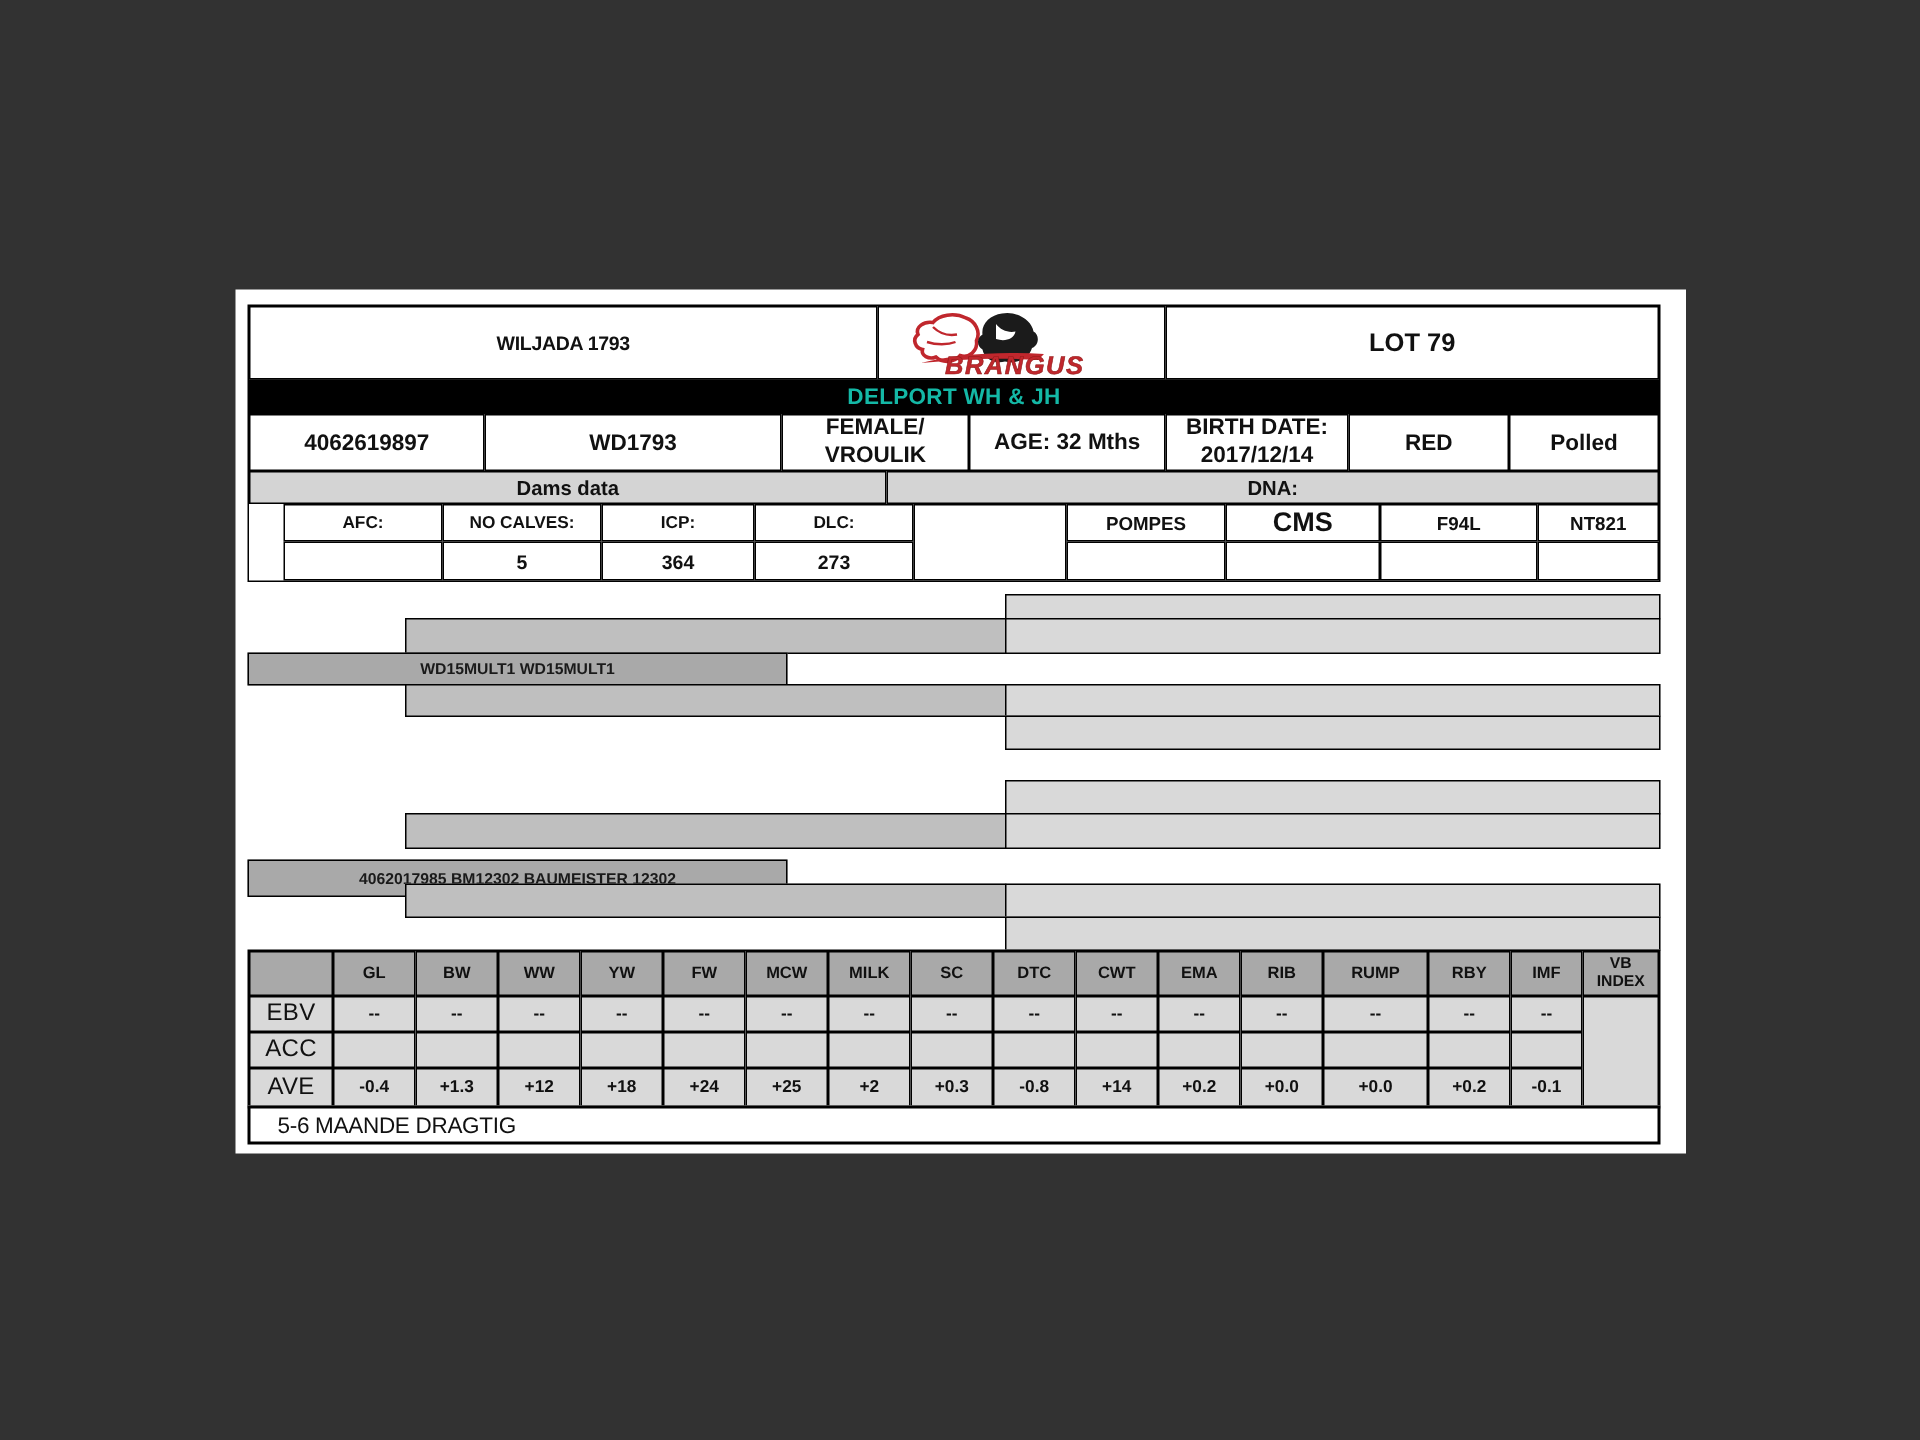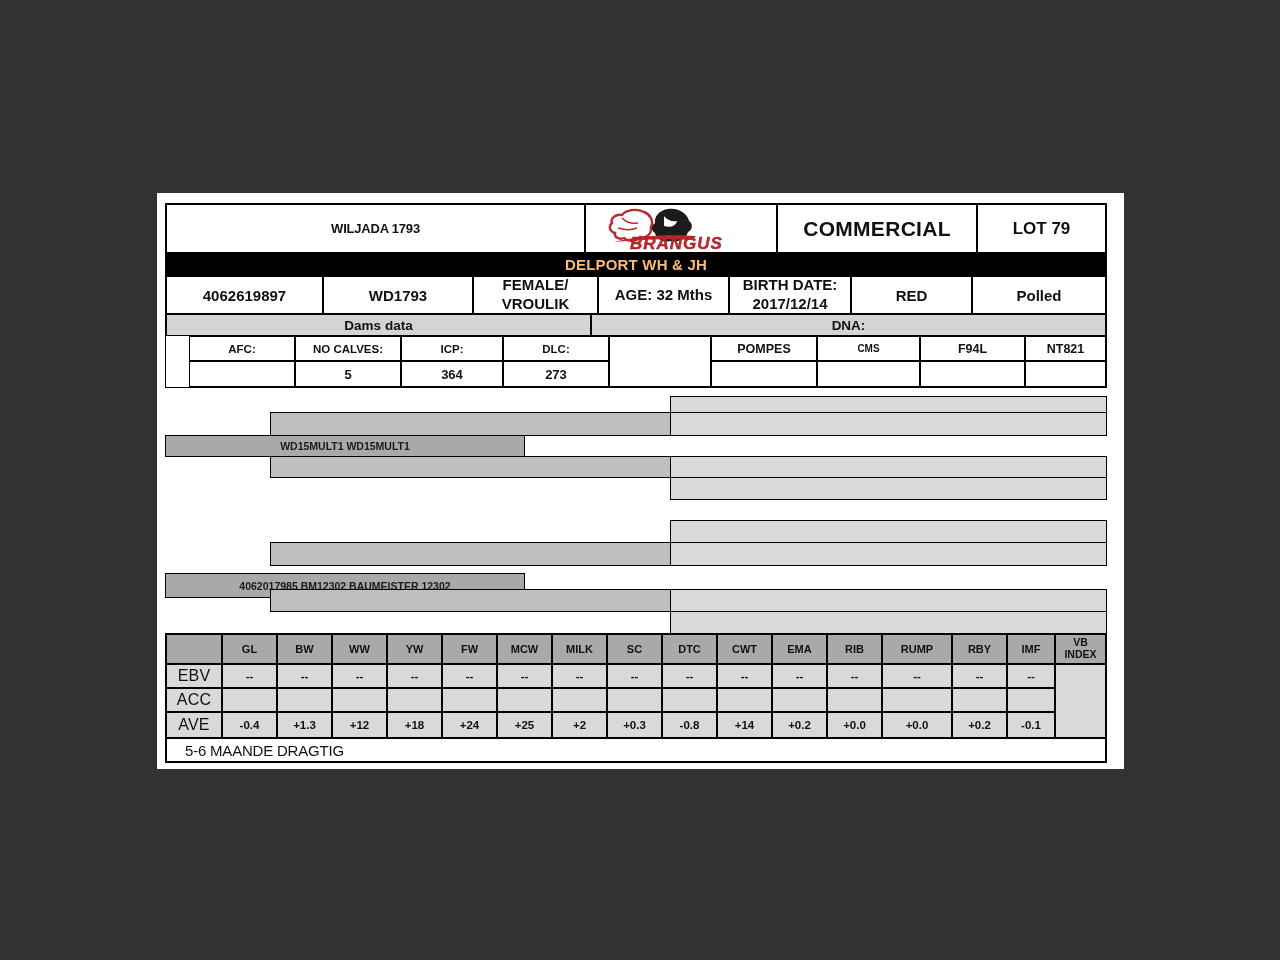--- a/index.html
+++ b/index.html
@@ -19,21 +19,21 @@
   .sec{position:absolute;left:8px;width:942px;border:1px solid #000;box-sizing:border-box;background:#fff;}
   .frow{display:flex;box-sizing:border-box;}
   .cell{border:1px solid #000;box-sizing:border-box;display:flex;align-items:center;justify-content:center;text-align:center;flex:0 0 auto;overflow:hidden;}
   .grow{flex:1 1 auto;}
   
   .hdr-block{top:10px;}
   .r1 .cell{height:49px;}
   .name-cell{font-size:13px;font-weight:bold;letter-spacing:-0.2px;}
   .commercial-cell{font-size:21px;font-weight:bold;letter-spacing:0.3px;}
   .lot-cell{font-size:17px;font-weight:bold;}
-  .owner-bar{height:23px;background:#000;color:#fdba74;font-size:15px;font-weight:bold;
+  .owner-bar{height:23px;background:#000;color:#14b8a6;font-size:15px;font-weight:bold;
     display:flex;align-items:center;justify-content:center;letter-spacing:0.2px;border:1px solid #000;box-sizing:border-box;}
   .r3 .cell{height:38px;font-size:15px;font-weight:bold;}
   .small2{font-size:12.5px;line-height:1.25;}
   .sex-cell{font-size:13px;line-height:1.25;}
   .r4 .cell{height:22px;background:#d4d4d4;font-size:13.5px;font-weight:bold;}
   .grid56{display:grid;grid-template-columns:106px 106px 102px 106px 102px 106px 103px 105px 1fr;grid-template-rows:25px 26px;padding-left:23px;}
   .gcell{border:1px solid #000;box-sizing:border-box;display:flex;align-items:center;justify-content:center;
     font-size:11.5px;font-weight:bold;text-align:center;}
   .gval{font-size:13px;}
   .merged{grid-column:5;grid-row:1 / span 2;}
@@ -74,55 +74,52 @@
           <path d="M16,12 C20,16 26,18 32,17 M12,22 C18,24 26,24 31,22" fill="none" stroke="#c0272d" stroke-width="1.6"></path>
 
           <path d="M62,3 C54,4 48,10 49,17 C45,19 45,25 49,27 C50,33 57,37 64,35 C72,37 80,33 82,26 C87,24 87,17 83,15 C82,8 72,1 62,3 Z" fill="#1b1b1b"></path>
           <path d="M58,10 C61,14 66,16 71,15 C70,20 64,22 58,20 Z" fill="#ffffff"></path>
 
           <path d="M8,36 C30,30 60,28 90,30 L86,34 C60,32 30,34 8,36 Z" fill="#c0272d"></path>
 
           <text x="24" y="43" font-family="Liberation Sans, sans-serif" font-size="17" font-weight="bold" font-style="italic" fill="#c0272d" stroke="#8e1a17" stroke-width="0.4" letter-spacing="1">BRANGUS</text>
         </svg>
       </div>
-      <div class="cell commercial-cell" style="width:200px">
-        <span>COMMERCIAL</span>
-      </div>
       <div class="cell lot-cell grow">
         <span>LOT 79</span>
       </div>
     </div>
 
     <div class="owner-bar">
       <span>DELPORT WH &amp; JH</span>
     </div>
 
     <div class="frow r3">
       <div class="cell" style="width:157px">
         <span>4062619897</span>
       </div>
-      <div class="cell" style="width:150px">
+      <div class="cell" style="width:198px">
         <span>WD1793</span>
       </div>
       <div class="cell sex-cell" style="width:125px">
         <div>
           <div>FEMALE/</div>
           <div>VROULIK</div>
         </div>
       </div>
       <div class="cell small2" style="width:131px">
         <span>AGE: 32 Mths</span>
       </div>
       <div class="cell small2" style="width:122px">
         <div>
           <div>BIRTH DATE:</div>
           <div>2017/12/14</div>
         </div>
       </div>
-      <div class="cell" style="width:121px">
+      <div class="cell" style="width:107px">
         <span>RED</span>
       </div>
       <div class="cell grow">
         <span>Polled</span>
       </div>
     </div>
 
     <div class="frow r4">
       <div class="cell" style="width:425px">
         <span>Dams data</span>
@@ -142,21 +139,21 @@
       <div class="gcell">
           <span>ICP:</span>
         </div>
       <div class="gcell">
           <span>DLC:</span>
         </div>
       <div class="gcell merged"></div>
       <div class="gcell" style="font-size:12.5px">
           <span>POMPES</span>
         </div>
-      <div class="gcell" style="font-size:10px">
+      <div class="gcell" style="font-size:18px">
           <span>CMS</span>
         </div>
       <div class="gcell" style="font-size:12.5px">
           <span>F94L</span>
         </div>
       <div class="gcell" style="font-size:12.5px">
           <span>NT821</span>
         </div>
 
       <div class="gcell gval">

